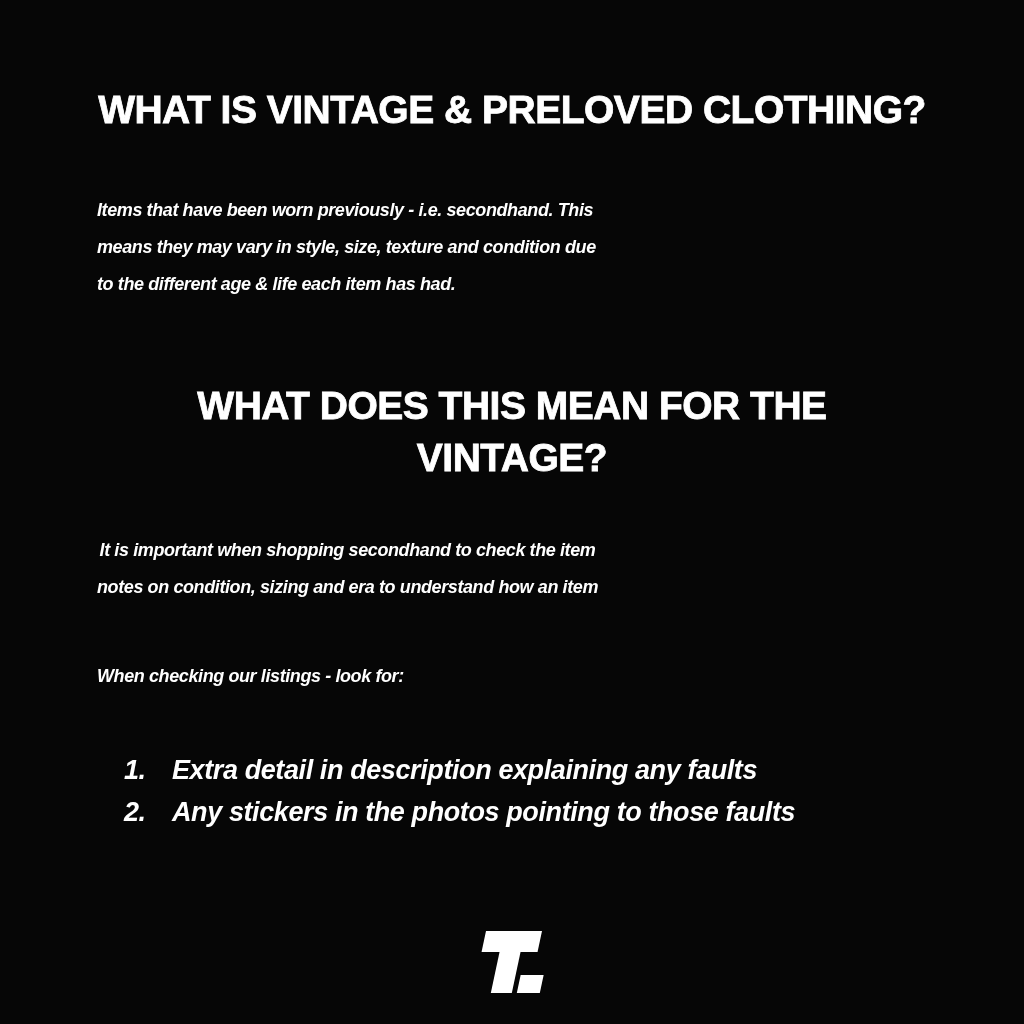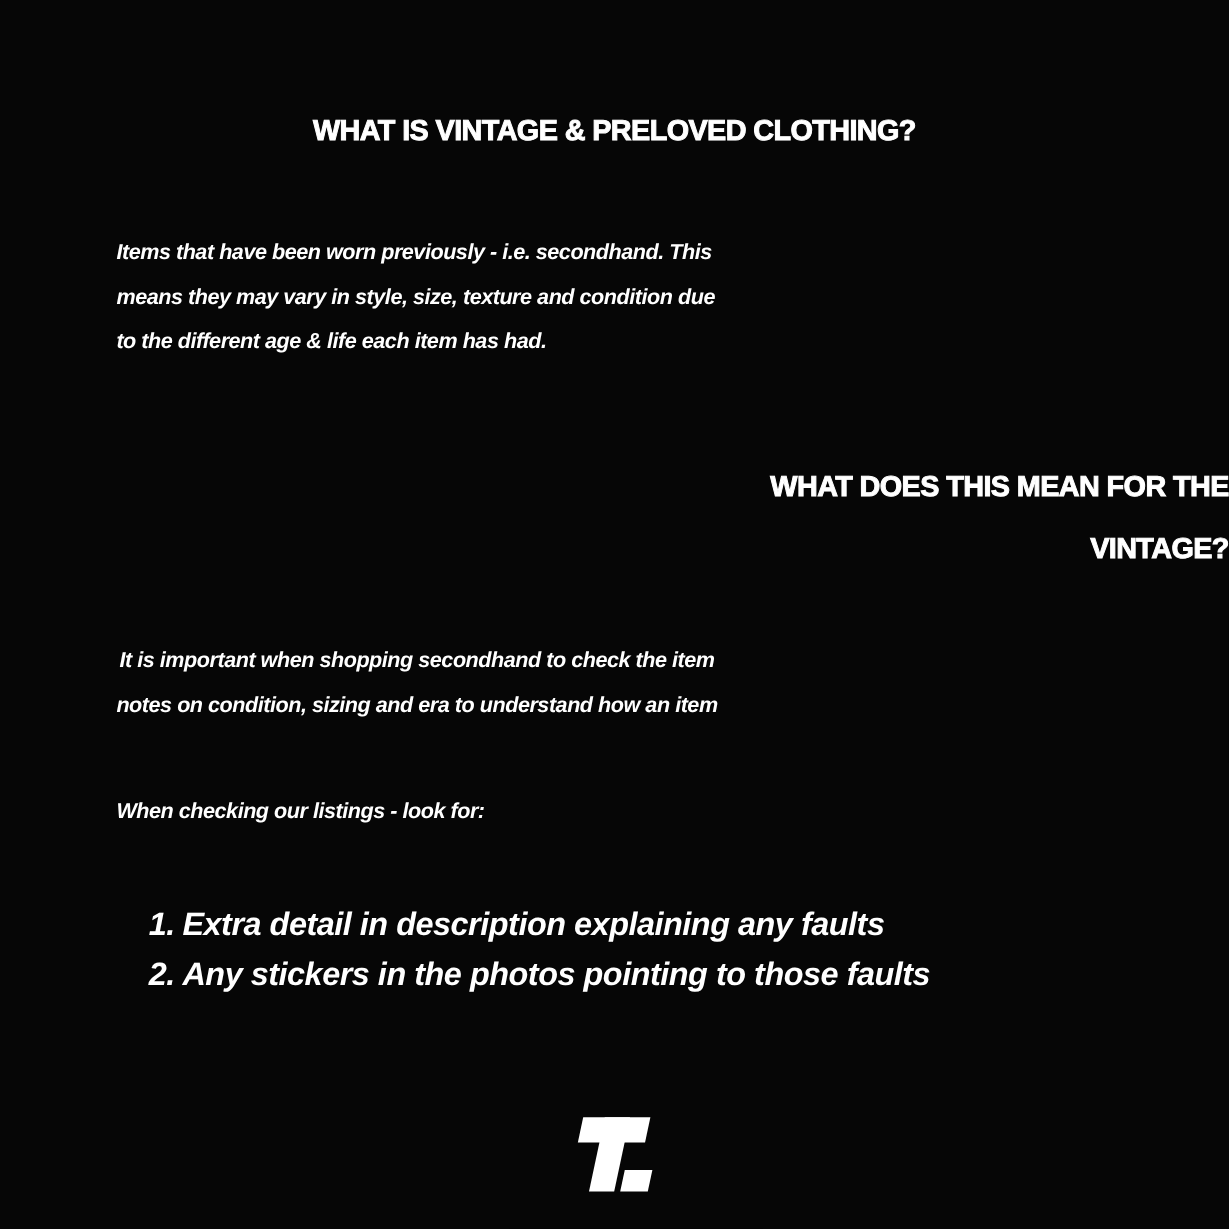--- a/index.html
+++ b/index.html
@@ -16,28 +16,28 @@
       height: 1024px;
       background: #060606;
       color: #ffffff;
     }
     .heading {
       position: absolute;
       left: 0;
       right: 0;
       text-align: center;
       font-weight: 700;
-      font-size: 24px;
+      font-size: 39px;
       letter-spacing: -0.5px;
       -webkit-text-stroke: 0.8px #ffffff;
       white-space: nowrap;
       line-height: 52px;
     }
     .heading-primary { top: 84px; }
-    .heading-secondary { top: 380px; text-align: right; }
+    .heading-secondary { top: 380px; }
     .para {
       position: absolute;
       left: 97px;
       font-weight: 700;
       font-style: italic;
       font-size: 18px;
       letter-spacing: -0.4px;
       line-height: 37px;
       white-space: nowrap;
     }
@@ -50,21 +50,21 @@
       top: 749px;
       font-weight: 700;
       font-style: italic;
       font-size: 27px;
       letter-spacing: -0.4px;
       line-height: 42px;
       white-space: nowrap;
     }
     .check-row { display: flex; }
     .check-number { width: 28px; flex: none; }
-    .check-text { margin-left: 0; }
+    .check-text { margin-left: 20px; }
     .brand-logo {
       position: absolute;
       top: 930px;
       left: 50%;
       transform: translateX(-50%);
       width: 80px;
       height: 64px;
     }
     .brand-logo svg { display: block; width: 80px; height: 64px; }
   </style>

